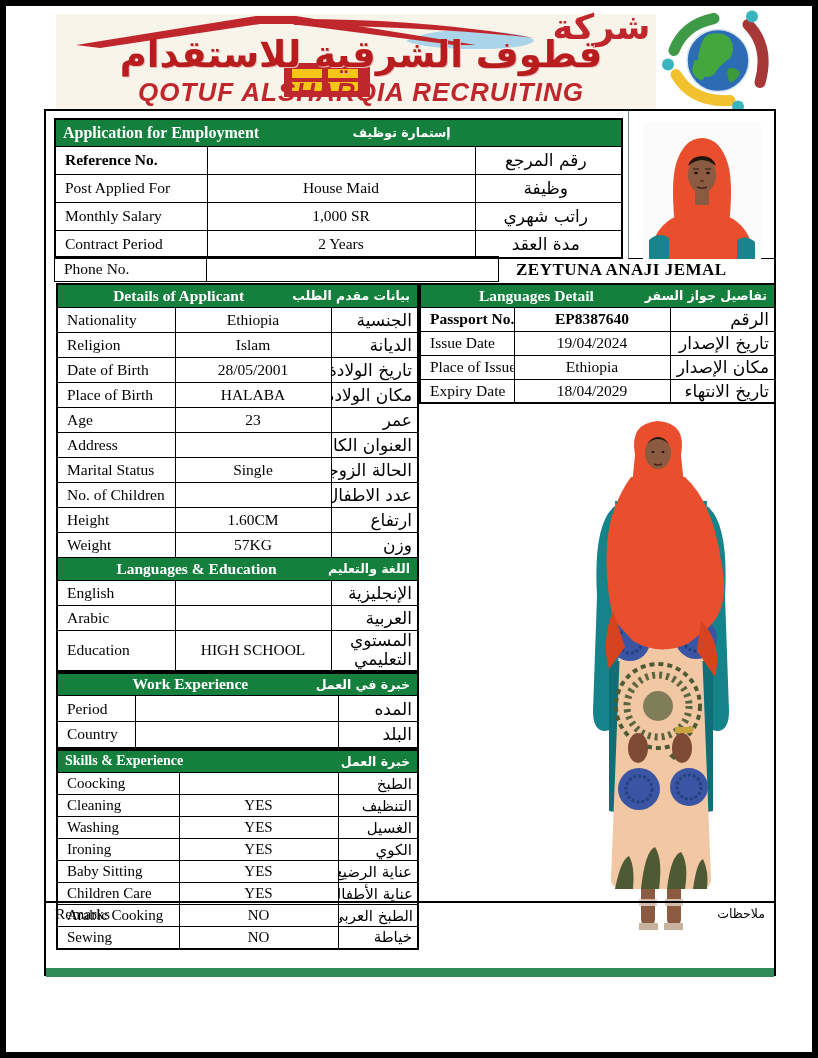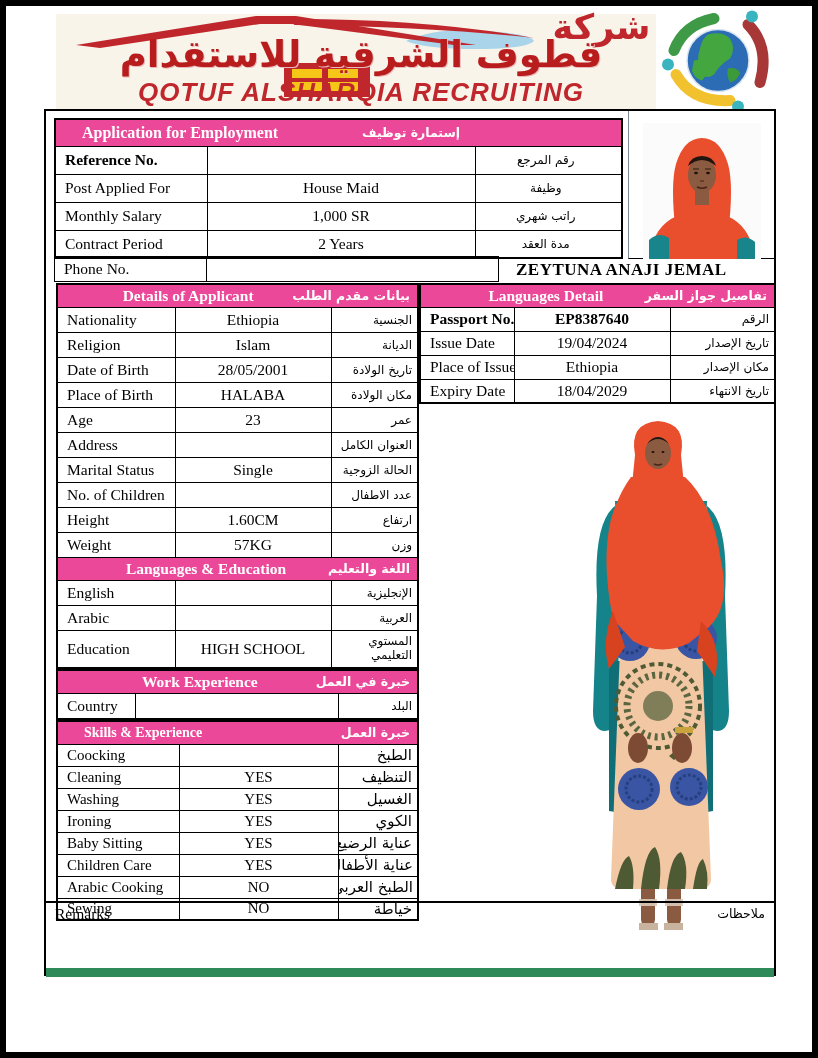--- a/index.html
+++ b/index.html
@@ -23,24 +23,24 @@
               font-style:italic; color:#c0272d; letter-spacing:1px; white-space:nowrap; }
   .logo { position:absolute; right:-10px; top:-3px; width:125px; height:106px; }
   
   .frame { position:absolute; left:38px; top:103px; width:732px; height:867px;
            border:2px solid #000; background:#fff; }
   table { border-collapse:collapse; table-layout:fixed; }
   td { border:1px solid #000; font-size:15.5px; overflow:hidden; white-space:nowrap; }
   .lbl { padding-left:9px; }
   .val { text-align:center; }
   .ara { text-align:right; padding-right:5px; direction:rtl;
-         font-family:"DejaVu Sans",sans-serif; font-size:12px; }
+         font-family:"DejaVu Sans",sans-serif; font-size:17px; }
   tr.b .lbl, tr.b .val { font-weight:bold; }
   
-  .gh td { background:#ec4899; color:#fff; font-weight:bold; border:1px solid #000;padding-left:19px; }
+  .gh td { background:#15803d; color:#fff; font-weight:bold; border:1px solid #000; }
   .ghflex { display:flex; align-items:center; height:100%; padding:0 7px; }
   .ghflex .ar { font-family:"DejaVu Sans",sans-serif; font-size:12.5px; font-weight:bold; direction:rtl; }
   .gh-app .en { font-size:16px; }
   .gh-app .ar { flex:1; text-align:center; padding-right:70px; }
   .gh-center .en { flex:1; text-align:center; }
   .gh-center .ar { text-align:right; }
   .gh-left { justify-content:space-between; }
   .gh-left .en { font-size:14px; }
   
   .app-table { position:absolute; left:8px; top:7px; width:567px; border:2px solid #000; }
@@ -308,20 +308,25 @@
         <tbody>
           <tr class="gh hrow">
             <td colspan="3">
                 <div class="ghflex gh-center">
               <span class="en">Work Experience</span>
               <span class="ar">خبرة في العمل</span>
             </div>
               </td>
           </tr>
 
+            <tr>
+              <td class="lbl">Period</td>
+              <td class="val"></td>
+              <td class="ara">المده</td>
+            </tr>
 
             <tr>
               <td class="lbl">Country</td>
               <td class="val"></td>
               <td class="ara">البلد</td>
             </tr>
           </tbody>
       </table>
       <table class="skills-table">
         <colgroup>

